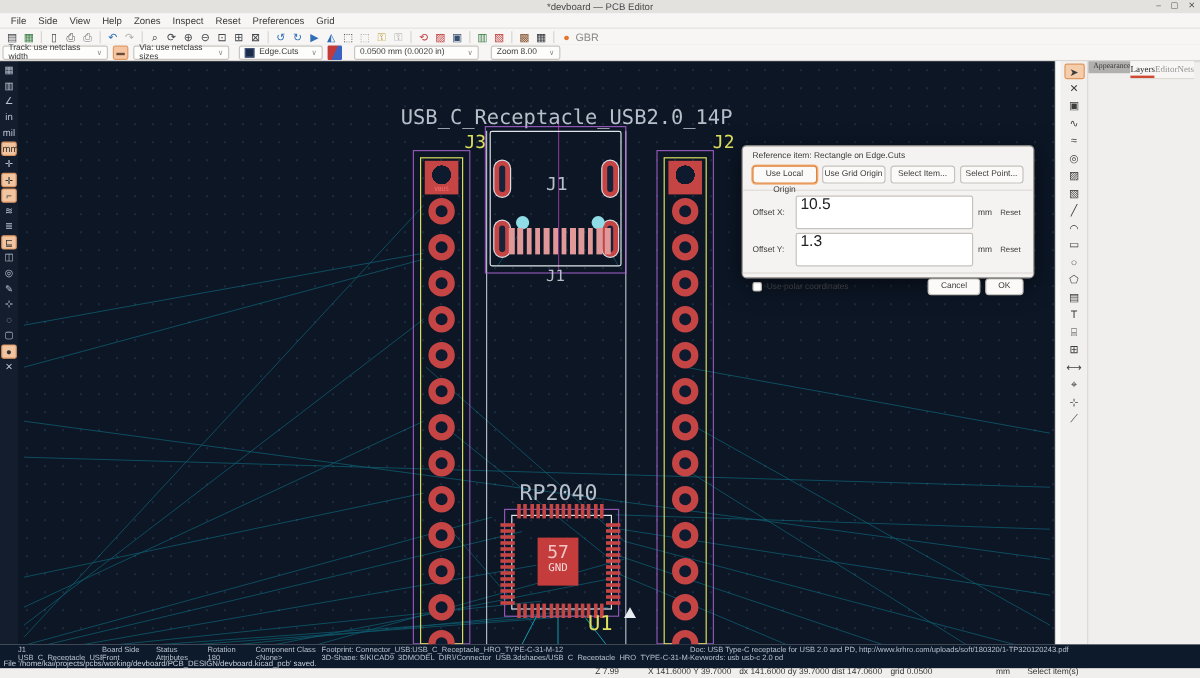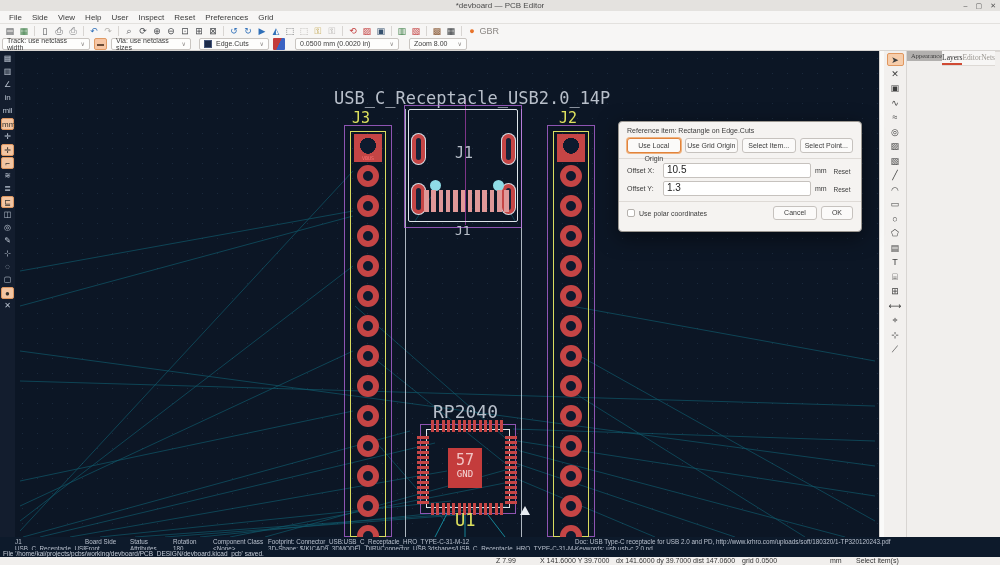--- a/index.html
+++ b/index.html
@@ -32,21 +32,21 @@
   #canvas-gap { position:absolute; left:879px; top:51px; width:5px; height:486px; background:#fafaf9; border-left:1px solid #d8d5d2; }
   #righttools { position:absolute; left:884px; top:51px; width:23px; height:486px; background:#f2f0ee; border-right:1px solid #d8d5d2; display:flex; flex-direction:column; align-items:center; padding-top:2px; gap:1.5px; }
   .rti { width:17px; height:13px; color:#3d3d3d; font-size:9px; line-height:13px; text-align:center; border-radius:2px; }
   .rti.hl { background:#f6cdab; border:1px solid #e0975f; }
 
   
   .silk-y { border:1px solid #d9dc60; }
   .courtyard { border:1px solid rgba(186,106,226,0.75); }
   .mono { font-family:"DejaVu Sans Mono", monospace; }
   .lbl-gray { color:#b8bfca; }
-  .lbl-yellow { color:#dde05e; }
+  .lbl-yellow { color:#dde05e;margin-left:35px; }
   .hdr-pad { position:absolute; width:22px; height:22px; border-radius:50%; border:6px solid #c54545; background:#0e1a2e; }
   .sq-pad { position:absolute; width:28px; height:28px; background:radial-gradient(circle 8px at 50% 42%, #0e1a2e 98%, rgba(0,0,0,0)), #c54545; }
   .sq-pad span { position:absolute; bottom:1px; width:100%; text-align:center; font-size:5px; color:#ff7070; font-family:"DejaVu Sans Mono",monospace; }
   .oval-pad { position:absolute; width:13px; height:30px; border-radius:7px; border:4px solid #c54545; background:#16233a; box-shadow:0 0 0 1px #d8dee6; }
   .usb-pad { position:absolute; width:4.5px; height:22px; background:#e09898; }
   .qfn-pad-v { position:absolute; width:3px; height:12px; background:#c54545; }
   .qfn-pad-h { position:absolute; width:12px; height:3px; background:#c54545; }
   .vline { position:absolute; width:1px; background:rgba(215,224,233,0.8); }
   .tri { position:absolute; width:0; height:0; border-left:5px solid transparent; border-right:5px solid transparent; border-bottom:9px solid #e8edf2; }
 
@@ -56,21 +56,21 @@
   #dlg-title .t { flex:1; text-align:center; font-size:8px; font-weight:bold; color:#343434; }
   .dlg-btnw { width:9px; height:9px; border-radius:50%; font-size:6px; line-height:9px; text-align:center; color:#6b6b6b; margin-right:3px; }
   .dlg-close { background:#e95420; color:#fff; }
   #dlg-ref { font-size:7px; color:#3c3c3c; margin:5px 8px 4px 8px; }
   #dlg-btnrow { display:flex; gap:4px; margin:0 8px; }
   .dlg-btn { flex:1; height:15px; background:#fbfaf9; border:1px solid #c6c2be; border-radius:3px; font-size:7px; color:#3c3c3c; line-height:13px; text-align:center; }
   .dlg-btn.focused { border:1px solid #e0833c; box-shadow:0 0 0 1px #f0b27e; }
   .dlg-sep { height:1px; background:#dedad6; margin:5px 0 4px 0; }
   .dlg-row { display:flex; align-items:center; margin:0 8px 3px 8px; gap:4px; }
   .dlg-row .lab { width:32px; font-size:7px; color:#3c3c3c; }
-  .dlg-input { flex:1; height:15px; background:#fff; border:1px solid #c6c2be; border-radius:2px; font-size:10px; color:#222; padding-left:3px; line-height:11px; }
+  .dlg-input { flex:1; height:28px; background:#fff; border:1px solid #c6c2be; border-radius:2px; font-size:13px; color:#222; padding-left:3px; line-height:11px; }
   .dlg-unit { width:12px; font-size:7px; color:#3c3c3c; }
   .dlg-reset { width:22px; height:12px; font-size:6.5px; color:#3c3c3c; background:#f5f3f1; border:1px solid transparent; text-align:center; line-height:11px; }
   #dlg-bottom { display:flex; align-items:center; margin:4px 8px 0 8px; }
   .cb { width:8px; height:8px; border:1px solid #b5b1ad; border-radius:2px; background:#fff; margin-right:4px; }
   #dlg-bottom .cbl { font-size:7px; color:#3c3c3c; flex:1; }
   .dlg-btn2 { height:14px; background:#fbfaf9; border:1px solid #c6c2be; border-radius:3px; font-size:7px; color:#3c3c3c; padding:0 10px; line-height:12px; margin-left:4px; }
 
   
   #panel { position:absolute; left:907px; top:51px; width:93px; height:534px; background:#f1efed; display:flex; flex-direction:row;font-family:Liberation Serif, serif; }
   #panel-hdr { height:10px; background:#b2b0ae; font-size:6.5px; color:#3c3c3c; padding-left:4px; line-height:10px; }
@@ -117,21 +117,21 @@
     <span>✕</span>
   </div>
 </div>
 
 <div id="menubar">
 
 <div class="menu-item"><span>File</span></div>
     <div class="menu-item"><span>Side</span></div>
     <div class="menu-item"><span>View</span></div>
     <div class="menu-item"><span>Help</span></div>
-    <div class="menu-item"><span>User</span></div>
+    <div class="menu-item"><span>Zones</span></div>
     <div class="menu-item"><span>Inspect</span></div>
     <div class="menu-item"><span>Reset</span></div>
     <div class="menu-item"><span>Preferences</span></div>
     <div class="menu-item"><span>Grid</span></div>
   </div>
 
 <div id="toolbar1">
 
 <span class="tbi" style="color: rgb(68, 71, 75);">▤</span>
     <span class="tbi" style="color: rgb(58, 125, 68);">▦</span>

